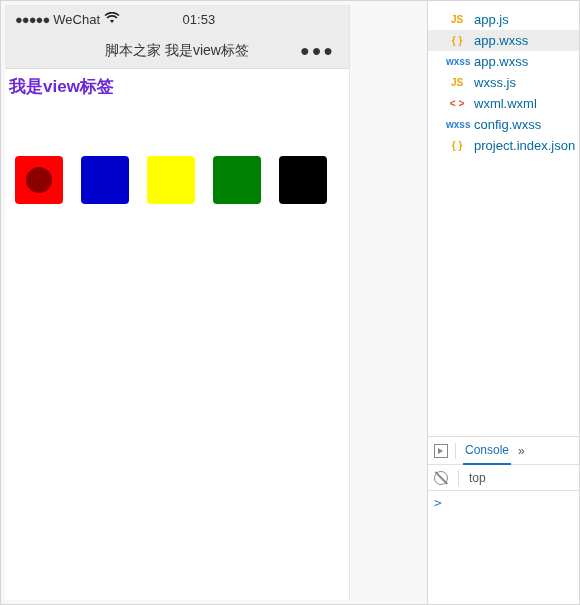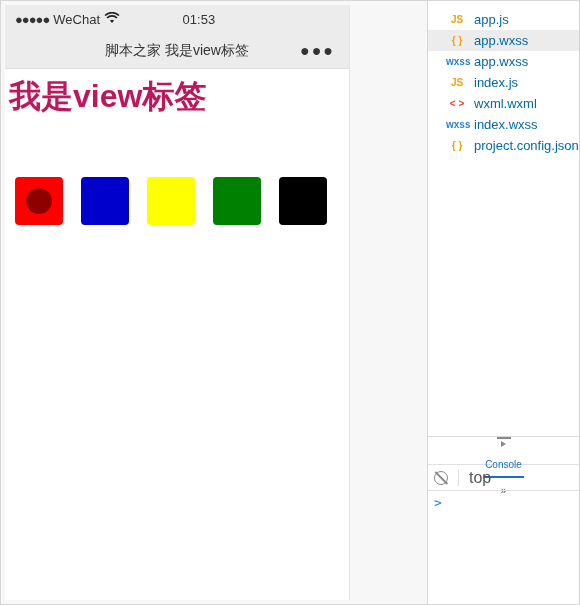--- a/index.html
+++ b/index.html
@@ -70,23 +70,23 @@
     font-weight: bold;
     letter-spacing: 2px;
     font-size: 16px;
   }
   .page {
     flex: 1;
     background: #ffffff;
     position: relative;
   }
   .view-text {
-    font-size: 32px;
+    font-size: 17px;
     font-weight: 700;
-    color: #be185d;
+    color: #6d28d9;
     padding: 6px 4px 0 4px;
   }
   .swatches {
     display: flex;
     gap: 18px;
     padding: 58px 10px 0 10px;
   }
   .swatch {
     width: 48px;
     height: 48px;
@@ -139,23 +139,22 @@
     display: flex;
     flex-direction: column;
   }
   .dt-tabs {
     height: 28px;
     display: flex;
     align-items: center;
     border-bottom: 1px solid #e0e0e0;
     padding: 0 6px;
     gap: 7px;
-    font-size: 10px;
+    font-size: 12px;
     color: #555;
-    flex-direction: column;
   }
   .dt-ptr {
     width: 14px; height: 14px;
     border: 1px solid #888;
     position: relative;
   }
   .dt-ptr::after {
     content: "";
     position: absolute;
     left: 3px; top: 3px;
@@ -168,21 +167,21 @@
   .dt-tab { padding: 6px 2px; }
   .dt-tab.active { color:#1a6fbf; border-bottom: 2px solid #1a6fbf; }
   .dt-more { color:#555; }
   .dt-row2 {
     height: 26px;
     display: flex;
     align-items: center;
     border-bottom: 1px solid #e0e0e0;
     padding: 0 6px;
     gap: 10px;
-    font-size: 16px;
+    font-size: 12px;
     color: #555;
   }
   .dt-no {
     width: 14px; height: 14px; border: 1.5px solid #888; border-radius: 50%;
     position: relative;
   }
   .dt-no::after {
     content:""; position:absolute; left:-2px; top:5px; width:17px; height:1.5px;
     background:#888; transform: rotate(45deg);
   }
@@ -247,33 +246,33 @@
       <div class="file selected">
         <span class="ficon ic-json">{ }</span>
         <span class="fname">app.wxss</span>
       </div>
       <div class="file">
         <span class="ficon ic-wxss">wxss</span>
         <span class="fname">app.wxss</span>
       </div>
       <div class="file">
         <span class="ficon ic-js">JS</span>
-        <span class="fname">index.js</span>
+        <span class="fname">wxss.js</span>
       </div>
       <div class="file">
         <span class="ficon ic-wxml">&lt; &gt;</span>
         <span class="fname">wxml.wxml</span>
       </div>
       <div class="file">
         <span class="ficon ic-wxss">wxss</span>
-        <span class="fname">index.wxss</span>
+        <span class="fname">config.wxss</span>
       </div>
       <div class="file">
         <span class="ficon ic-json">{ }</span>
-        <span class="fname">project.config.json</span>
+        <span class="fname">project.index.json</span>
       </div>
     </div>
 
   <div class="devtools">
     <div class="dt-tabs">
       <span class="dt-ptr"></span>
       <span class="dt-sep"></span>
       <span class="dt-tab active">Console</span>
       <span class="dt-more">»</span>
     </div>

